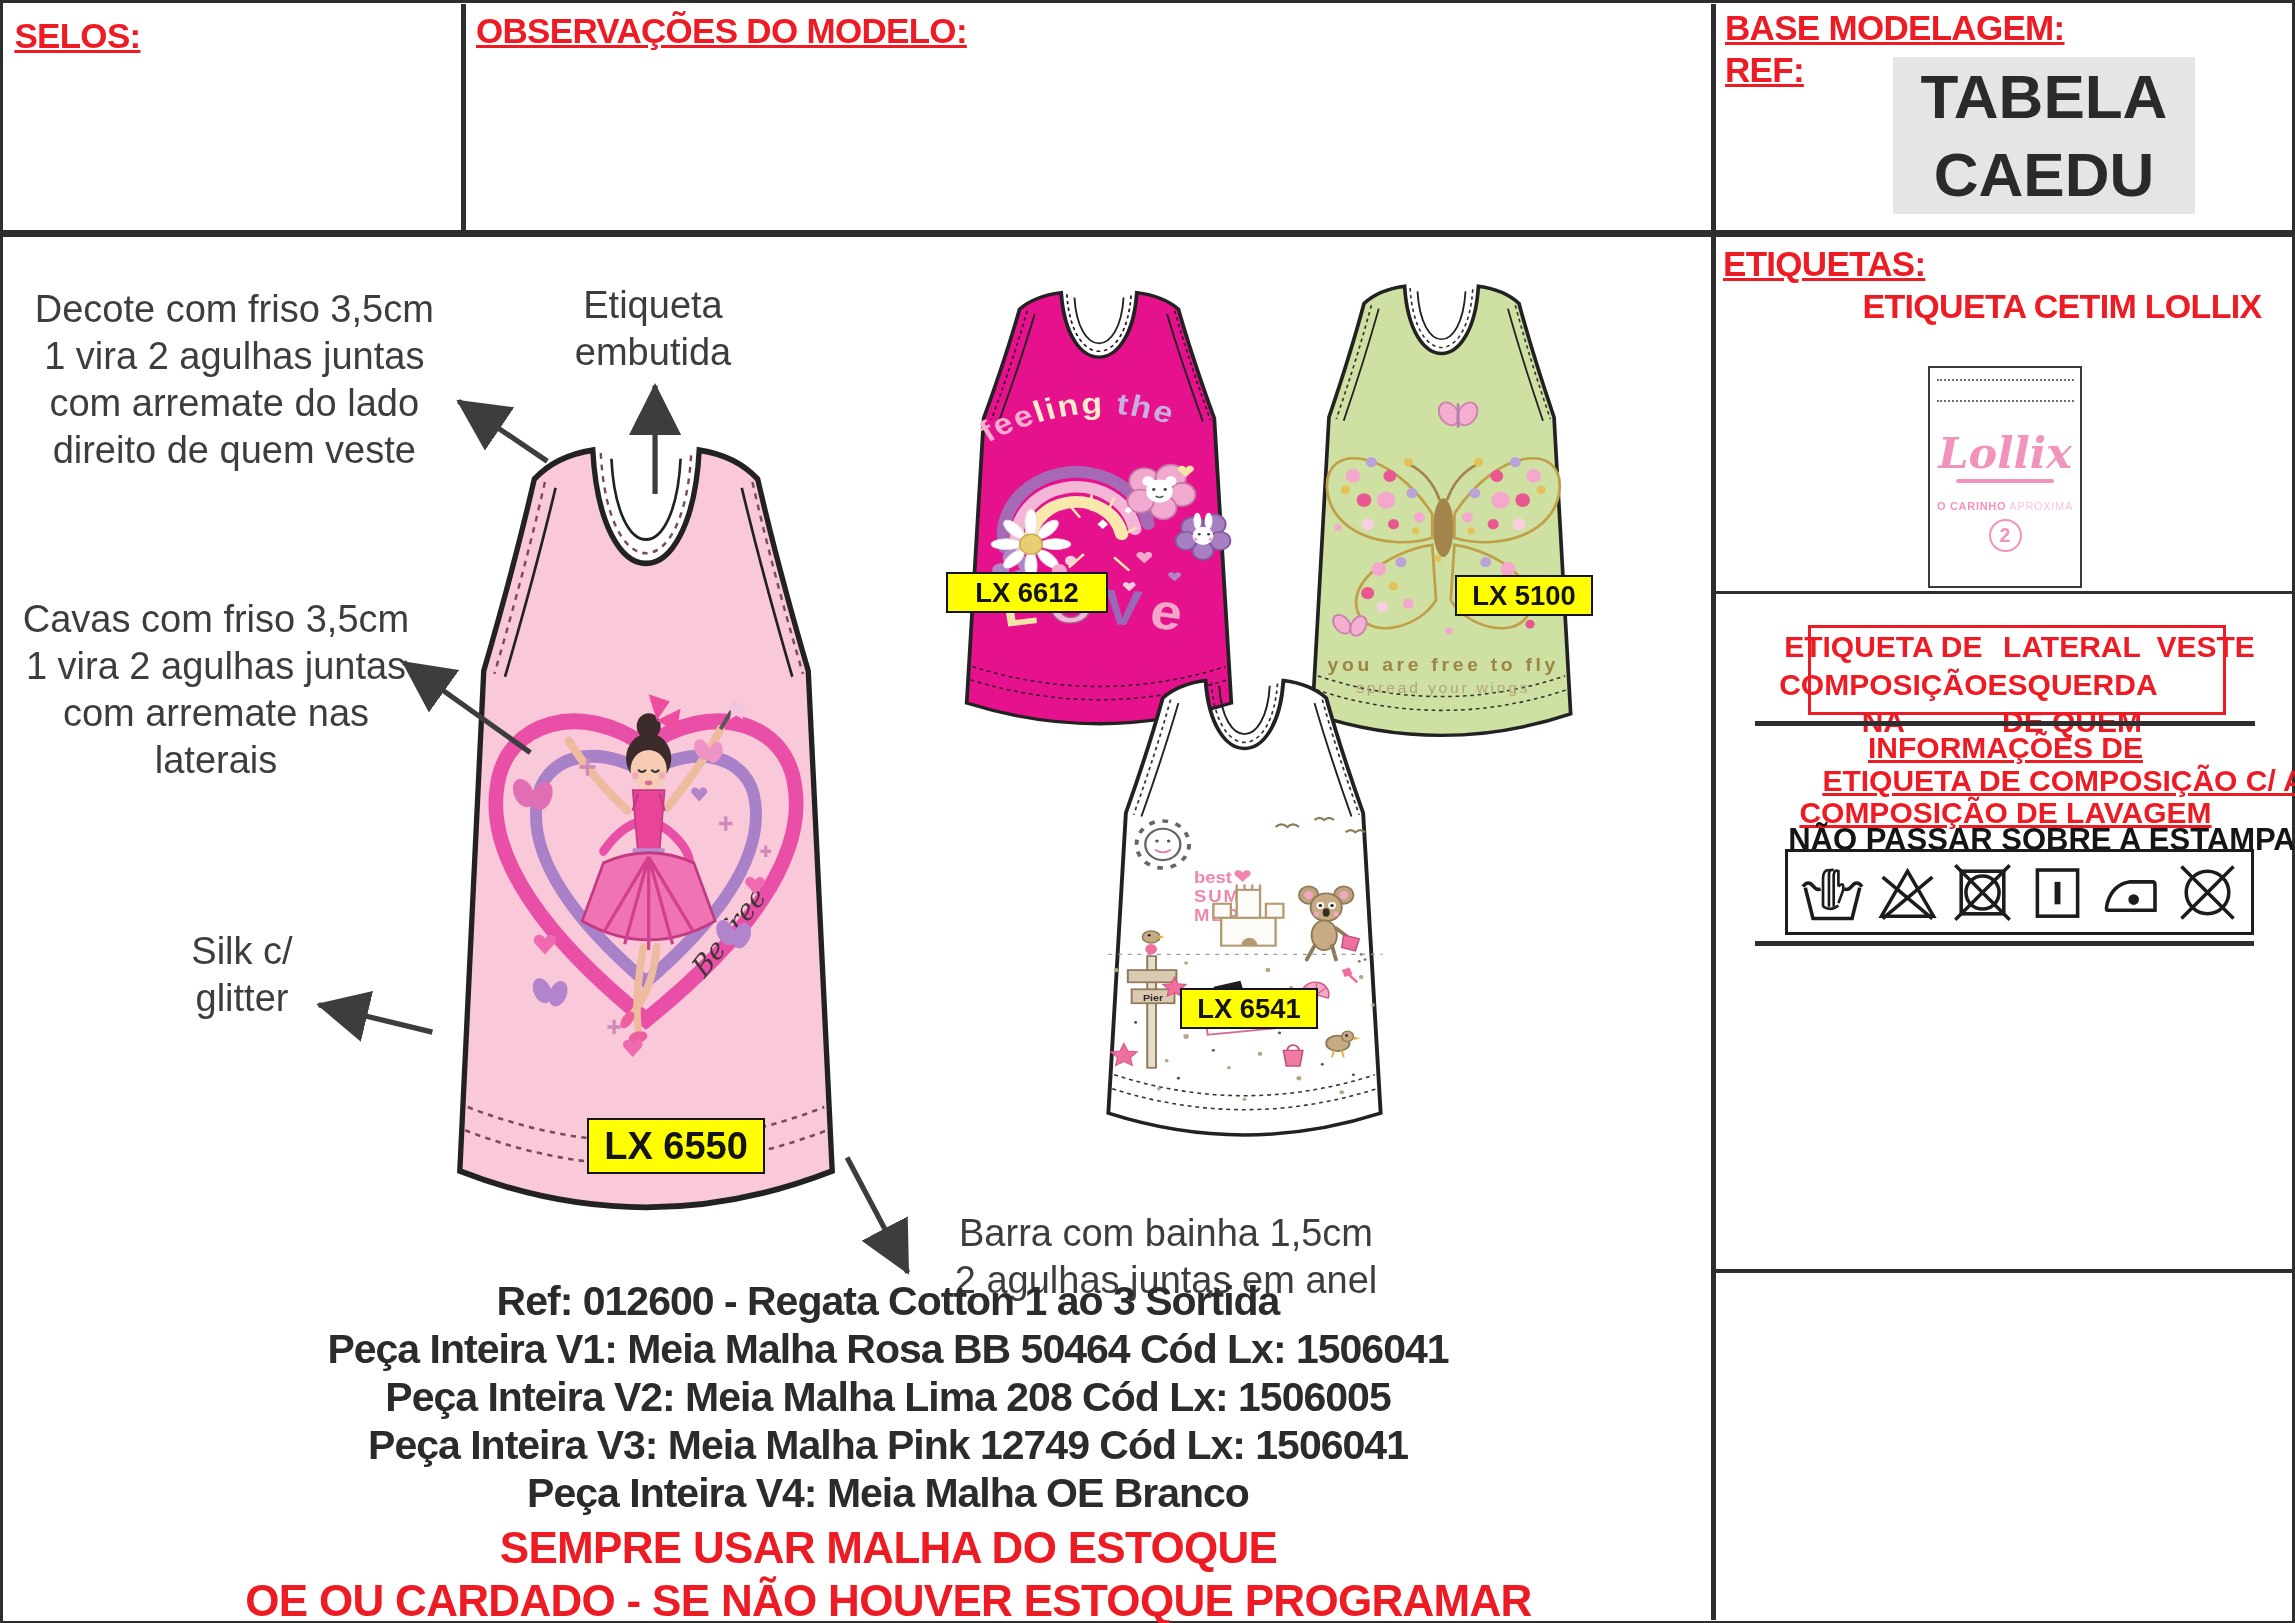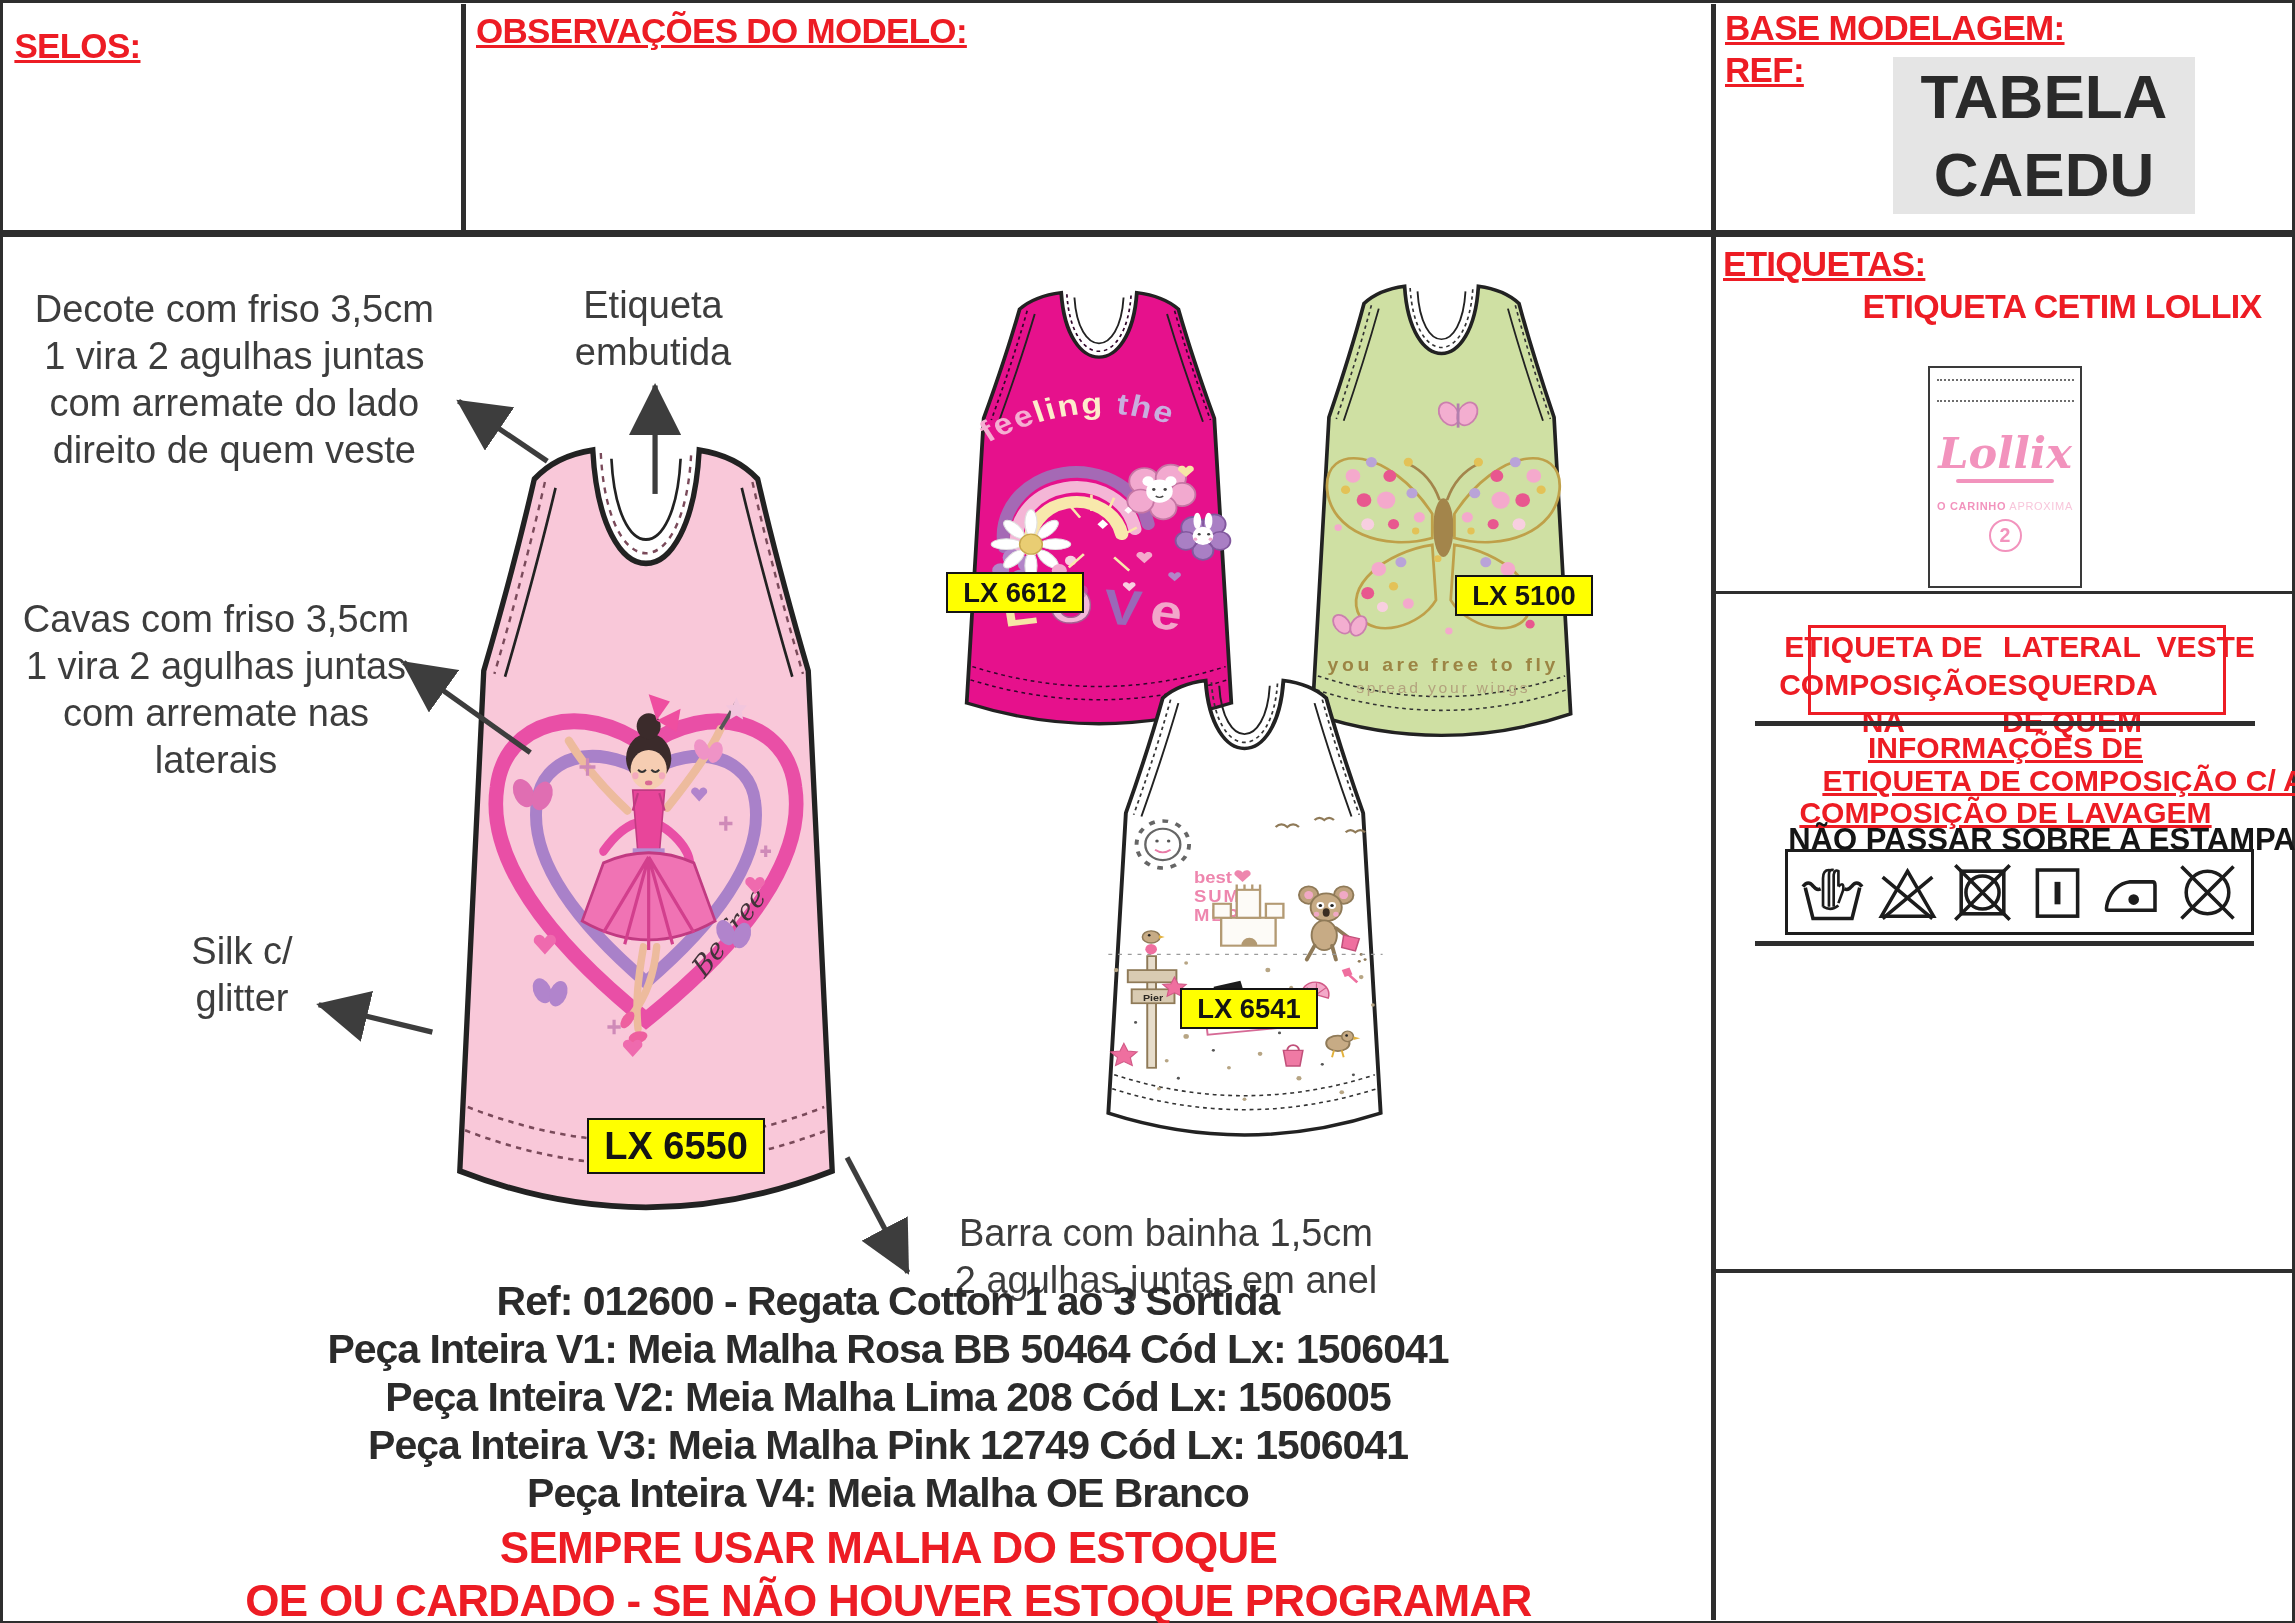--- a/index.html
+++ b/index.html
@@ -39,21 +39,21 @@
   svg{display:block;}
   .arrowlayer{pointer-events:none;z-index:5;}
 </style>
 </head>
 <body>
 
 <div id="sheet">
 
   <div class="abs frame" style="left:0;top:0;width:2295px;height:1624px;"></div>
 
-  <div class="abs red-title" style="left:14.4px;top:26px;">SELOS:</div>
+  <div class="abs red-title" style="left:14.4px;top:16px;">SELOS:</div>
   <div class="abs vline" style="left:461px;top:3.9px;width:4.6px;height:228px;"></div>
   <div class="abs red-title" style="left:476px;top:10.5px;">OBSERVAÇÕES DO MODELO:</div>
   <div class="abs vline" style="left:1711px;top:3.9px;width:4.6px;height:1616px;"></div>
   <div class="abs red-title" style="left:1725px;top:7.8px;">BASE MODELAGEM:</div>
   <div class="abs red-title" style="left:1725px;top:50px;">REF:</div>
   <div class="abs tabela" style="left:1893px;top:57px;width:302px;height:157px;">
     <div>TABELA</div>
     <div>CAEDU</div>
   </div>
   <div class="abs hline" style="left:0;top:230px;width:2295px;height:7.2px;"></div>
@@ -521,21 +521,21 @@
         <path d="M95,214 c-1.3,-2.2 -4.4,-0.9 -3.5,1.3 l3.5,3.5 l3.5,-3.5 c0.9,-2.2 -2.2,-3.5 -3.5,-1.3 z" fill="#ef6aae"></path>
         <path d="M120,127 c-1,-1.8 -3.6,-0.7 -2.9,1 l2.9,2.9 l2.9,-2.9 c0.7,-1.7 -1.9,-2.8 -2.9,-1 z" fill="#b184cc"></path>
       </g>
       <g stroke="#cf8ab8" stroke-width="1.2">
         <path d="M78,116 L78,122 M75,119 L81,119 M130,136 L130,141 M127.5,138.5 L132.5,138.5 M88,206 L88,211 M85.5,208.5 L90.5,208.5 M145,146 L145,150 M143,148 L147,148"></path>
       </g>
     </g>
   </svg>
 
   <div class="abs lx" style="left:587px;top:1118px;width:178px;height:56px;font-size:38px;">LX 6550</div>
-  <div class="abs lx" style="left:946px;top:572px;width:138px;height:41px;font-size:27.4px;">LX 6612</div>
+  <div class="abs lx" style="left:946px;top:572px;width:162px;height:41px;font-size:27.4px;">LX 6612</div>
   <div class="abs lx" style="left:1455px;top:575px;width:138px;height:41px;font-size:27.4px;">LX 5100</div>
   <div class="abs lx" style="left:1180px;top:988px;width:138px;height:41px;font-size:27.4px;">LX 6541</div>
 
   <svg class="abs arrowlayer" style="left:0;top:0;" width="2295" height="1624" viewBox="0 0 3514 2486">
     <defs>
       <marker id="ah" markerWidth="12" markerHeight="10" refX="9.5" refY="5" orient="auto">
         <path d="M0,0 L10,5 L0,10 Z" fill="#3d3d3d"></path>
       </marker>
     </defs>
     <g stroke="#3d3d3d" stroke-width="8" fill="none">

